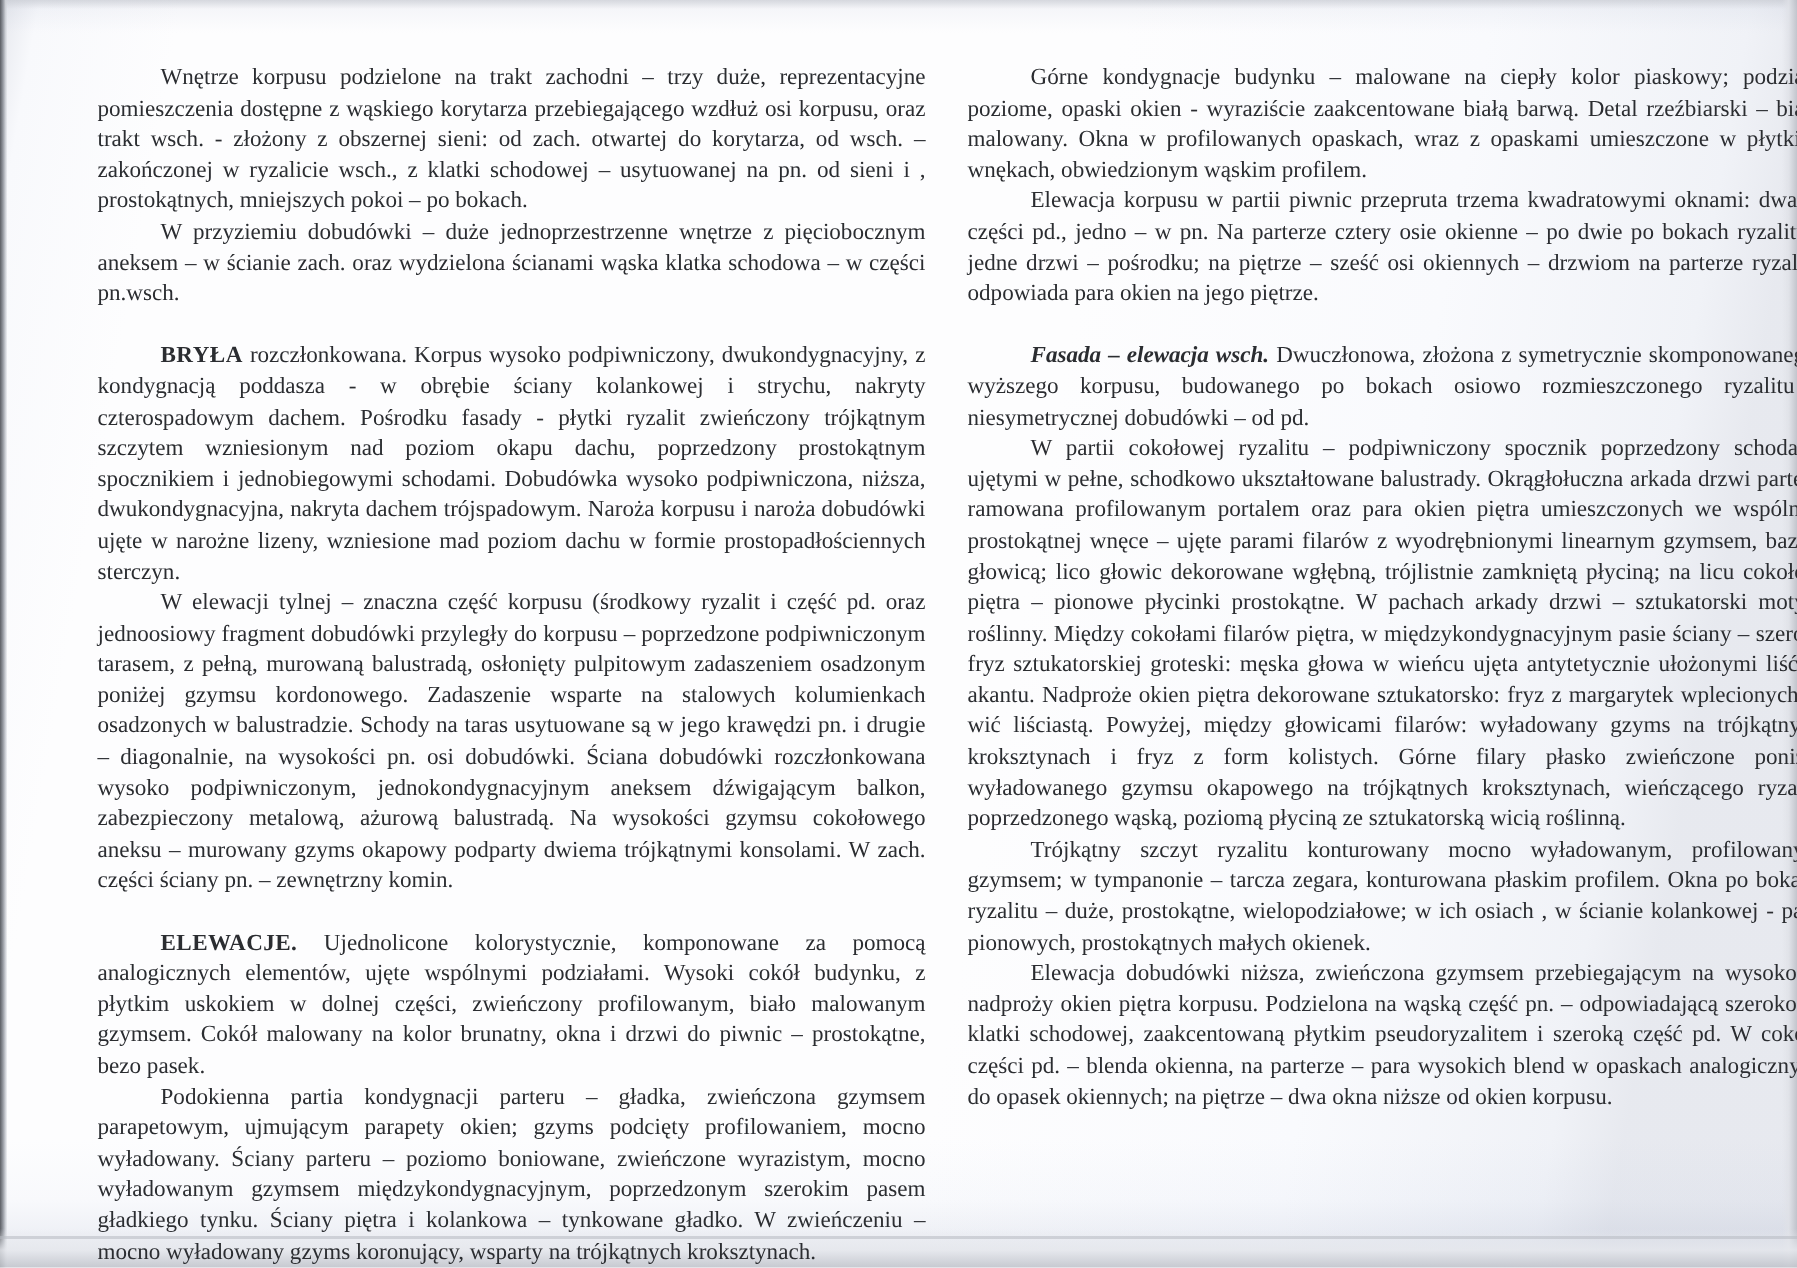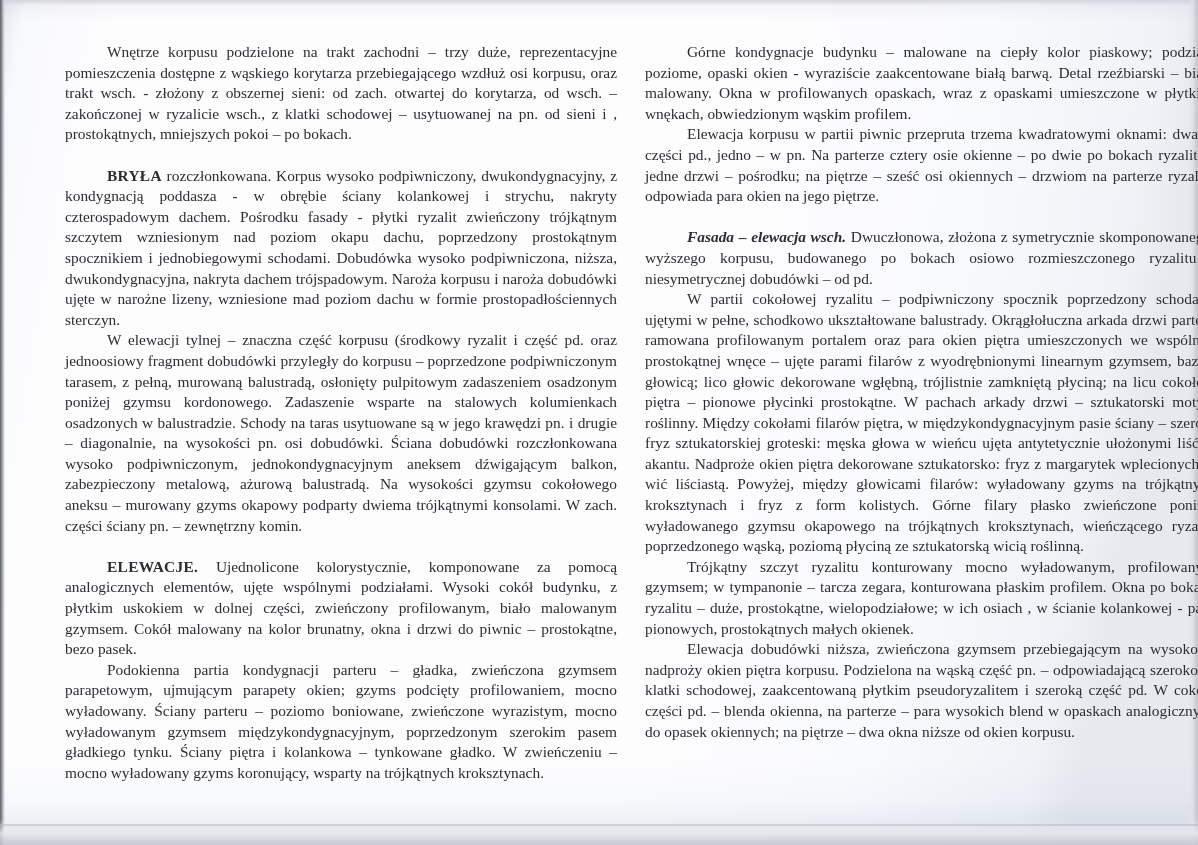--- a/index.html
+++ b/index.html
@@ -119,20 +119,21 @@
   <div class="edge-right"></div>
   <div class="edge-bottom"></div>
   <div class="band-bottom"></div>
 
   <div class="content">
 
     <div class="col left">
 
       <p class="para">Wnętrze korpusu podzielone na trakt    zachodni – trzy duże, reprezentacyjne pomieszczenia dostępne z wąskiego korytarza przebiegającego wzdłuż osi korpusu, oraz trakt wsch. - złożony z obszernej sieni: od zach. otwartej do korytarza, od wsch. – zakończonej w ryzalicie wsch., z  klatki schodowej – usytuowanej na pn. od sieni i , prostokątnych,  mniejszych pokoi – po bokach.</p>
 
+      <p class="para">W przyziemiu dobudówki – duże jednoprzestrzenne wnętrze z pięciobocznym aneksem – w ścianie zach. oraz wydzielona ścianami  wąska klatka schodowa – w części pn.wsch.</p>
 
       <p class="para gap-before"><span class="hd">BRYŁA</span><span> rozczłonkowana.  Korpus  wysoko  podpiwniczony, dwukondygnacyjny, z kondygnacją  poddasza  - w obrębie  ściany kolankowej i strychu, nakryty czterospadowym dachem. Pośrodku fasady -  płytki ryzalit zwieńczony trójkątnym szczytem wzniesionym nad poziom okapu dachu, poprzedzony  prostokątnym  spocznikiem  i  jednobiegowymi  schodami. Dobudówka wysoko podpiwniczona,  niższa, dwukondygnacyjna,  nakryta dachem trójspadowym.  Naroża korpusu i  naroża dobudówki ujęte w narożne lizeny, wzniesione mad poziom dachu  w formie prostopadłościennych sterczyn.</span></p>
 
       <p class="para">W  elewacji  tylnej – znaczna część korpusu (środkowy ryzalit i część pd. oraz   jednoosiowy fragment dobudówki przyległy do korpusu – poprzedzone podpiwniczonym  tarasem, z pełną, murowaną balustradą, osłonięty pulpitowym zadaszeniem osadzonym  poniżej gzymsu kordonowego. Zadaszenie wsparte na stalowych  kolumienkach osadzonych w balustradzie.  Schody na taras usytuowane są  w jego krawędzi pn. i  drugie – diagonalnie,  na  wysokości pn. osi dobudówki. Ściana    dobudówki    rozczłonkowana    wysoko    podpiwniczonym, jednokondygnacyjnym aneksem dźwigającym   balkon, zabezpieczony metalową, ażurową balustradą.   Na wysokości gzymsu  cokołowego aneksu – murowany gzyms okapowy podparty  dwiema trójkątnymi konsolami.  W zach. części ściany pn. – zewnętrzny komin.</p>
 
       <p class="para gap-before"><span class="hd">ELEWACJE.</span><span> Ujednolicone kolorystycznie, komponowane  za pomocą analogicznych elementów, ujęte wspólnymi podziałami.  Wysoki cokół budynku, z płytkim uskokiem w dolnej części, zwieńczony profilowanym, biało malowanym gzymsem.  Cokół malowany na kolor brunatny,  okna i  drzwi  do piwnic – prostokątne, bezo pasek.</span></p>
 
       <p class="para">Podokienna  partia kondygnacji  parteru – gładka, zwieńczona gzymsem parapetowym,   ujmującym   parapety   okien; gzyms podcięty profilowaniem, mocno  wyładowany. Ściany parteru  –  poziomo  boniowane,  zwieńczone wyrazistym,   mocno   wyładowanym   gzymsem   międzykondygnacyjnym, poprzedzonym szerokim pasem gładkiego tynku.  Ściany piętra i kolankowa – tynkowane gładko. W zwieńczeniu – mocno wyładowany gzyms koronujący, wsparty  na trójkątnych kroksztynach.</p>
 
     </div>

